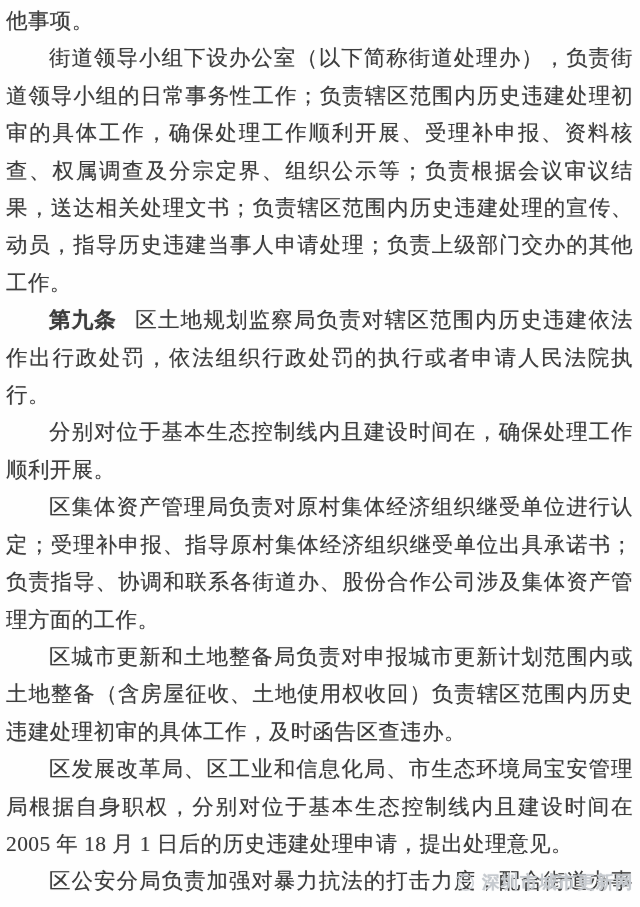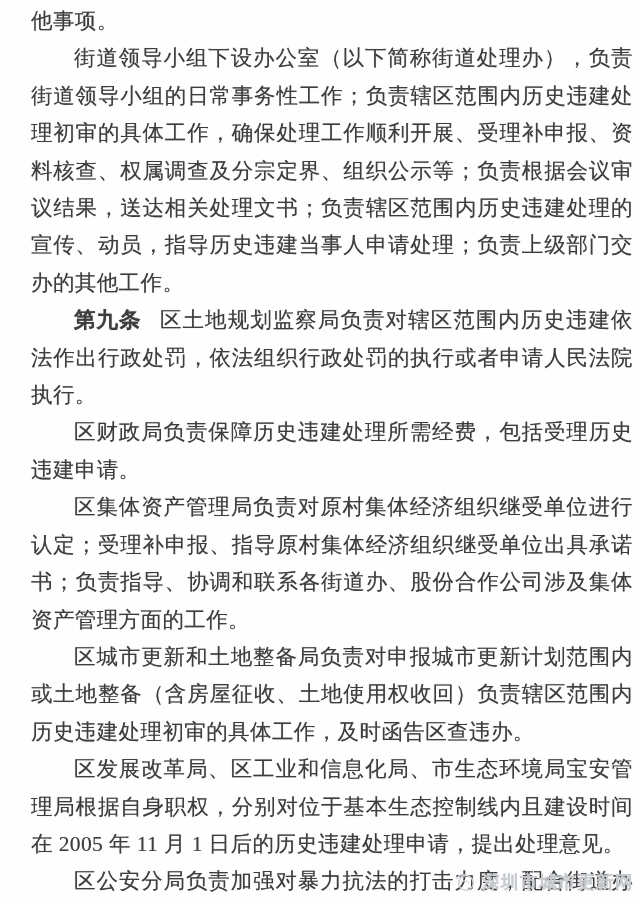--- a/index.html
+++ b/index.html
@@ -53,29 +53,29 @@
     top: 871px;
     font-size: 20px;
     color: #aeb2b7;
     font-family: "Liberation Serif", serif;
     text-shadow: 0 0 1px rgba(170,174,180,0.7);
   }
 </style>
 </head>
 <body>
 
-<div class="page" style="color: rgb(61, 61, 61); padding-left: 25px;">
+<div class="page" style="color: rgb(61, 61, 61);">
   <div class="content">
       <p class="para">他事项。</p>
       <p class="para indent">街道领导小组下设办公室（以下简称街道处理办），负责街道领导小组的日常事务性工作；负责辖区范围内历史违建处理初审的具体工作，确保处理工作顺利开展、受理补申报、资料核查、权属调查及分宗定界、组织公示等；负责根据会议审议结果，送达相关处理文书；负责辖区范围内历史违建处理的宣传、动员，指导历史违建当事人申请处理；负责上级部门交办的其他工作。</p>
       <p class="para indent"><b class="lead">第九条</b>区土地规划监察局负责对辖区范围内历史违建依法作出行政处罚，依法组织行政处罚的执行或者申请人民法院执行。</p>
-      <p class="para indent">区财政局负责保障历史违建处理所需经费，包括受理历史违建申请。</p>
+      <p class="para indent">分别对位于基本生态控制线内且建设时间在，确保处理工作顺利开展。</p>
       <p class="para indent">区集体资产管理局负责对原村集体经济组织继受单位进行认定；受理补申报、指导原村集体经济组织继受单位出具承诺书；负责指导、协调和联系各街道办、股份合作公司涉及集体资产管理方面的工作。</p>
       <p class="para indent">区城市更新和土地整备局负责对申报城市更新计划范围内或土地整备（含房屋征收、土地使用权收回）负责辖区范围内历史违建处理初审的具体工作，及时函告区查违办。</p>
-      <p class="para indent">区发展改革局、区工业和信息化局、市生态环境局宝安管理局根据自身职权，分别对位于基本生态控制线内且建设时间在 2005 年 11 月 1 日后的历史违建处理申请，提出处理意见。</p>
+      <p class="para indent">区发展改革局、区工业和信息化局、市生态环境局宝安管理局根据自身职权，分别对位于基本生态控制线内且建设时间在 2005 年 18 月 1 日后的历史违建处理申请，提出处理意见。</p>
       <p class="para indent">区公安分局负责加强对暴力抗法的打击力度，配合街道办事处对当事人信息变更资料的真实性进行核实，协助提供华侨、港</p>
     </div>
 
   <div class="page-number">5</div>
 
   <div class="watermark">
     <span class="wm-icon">
       <svg viewBox="0 0 24 24" width="22" height="22" aria-hidden="true">
         <circle cx="13" cy="13" r="8" fill="none" stroke="#ccd0d5" stroke-width="1.6"></circle>
         <path d="M3 8 C 6 4, 10 3, 13 5" fill="none" stroke="#ccd0d5" stroke-width="1.6" stroke-linecap="round"></path>

